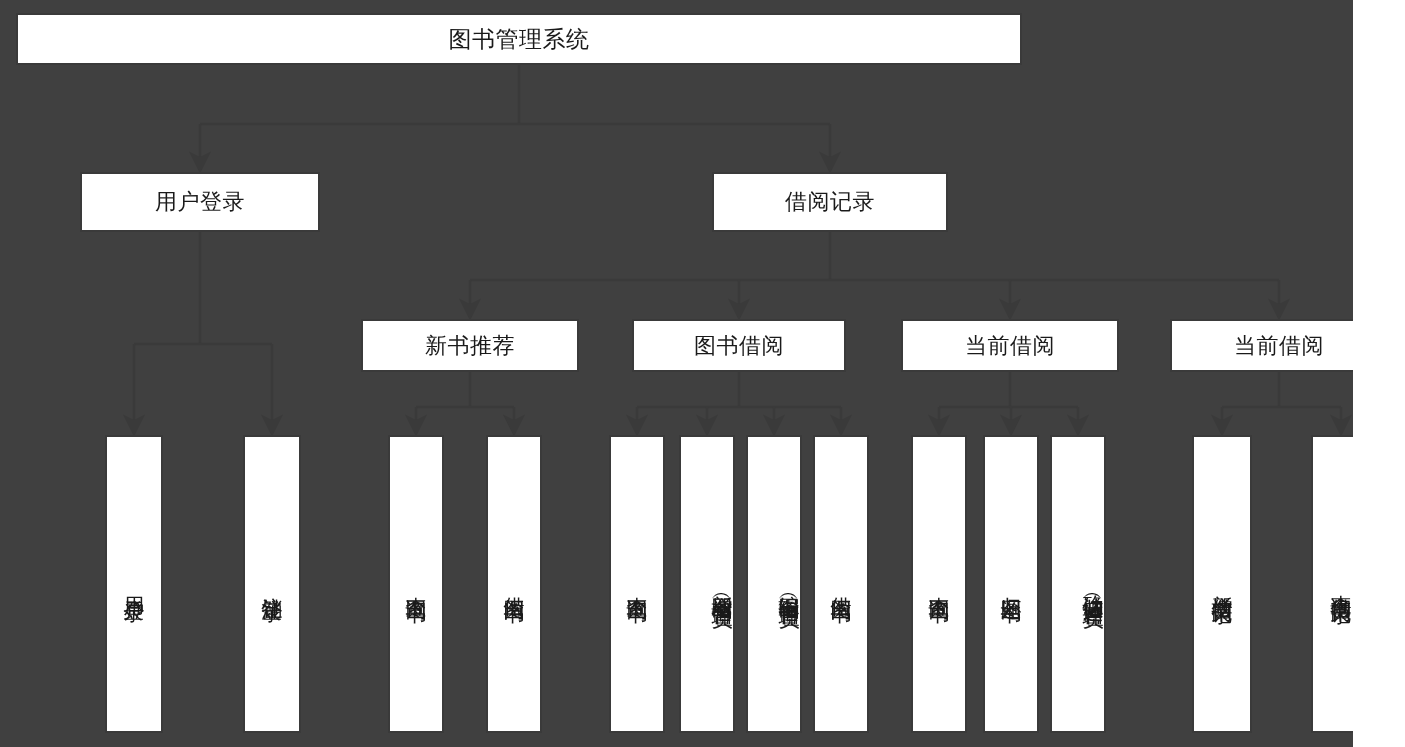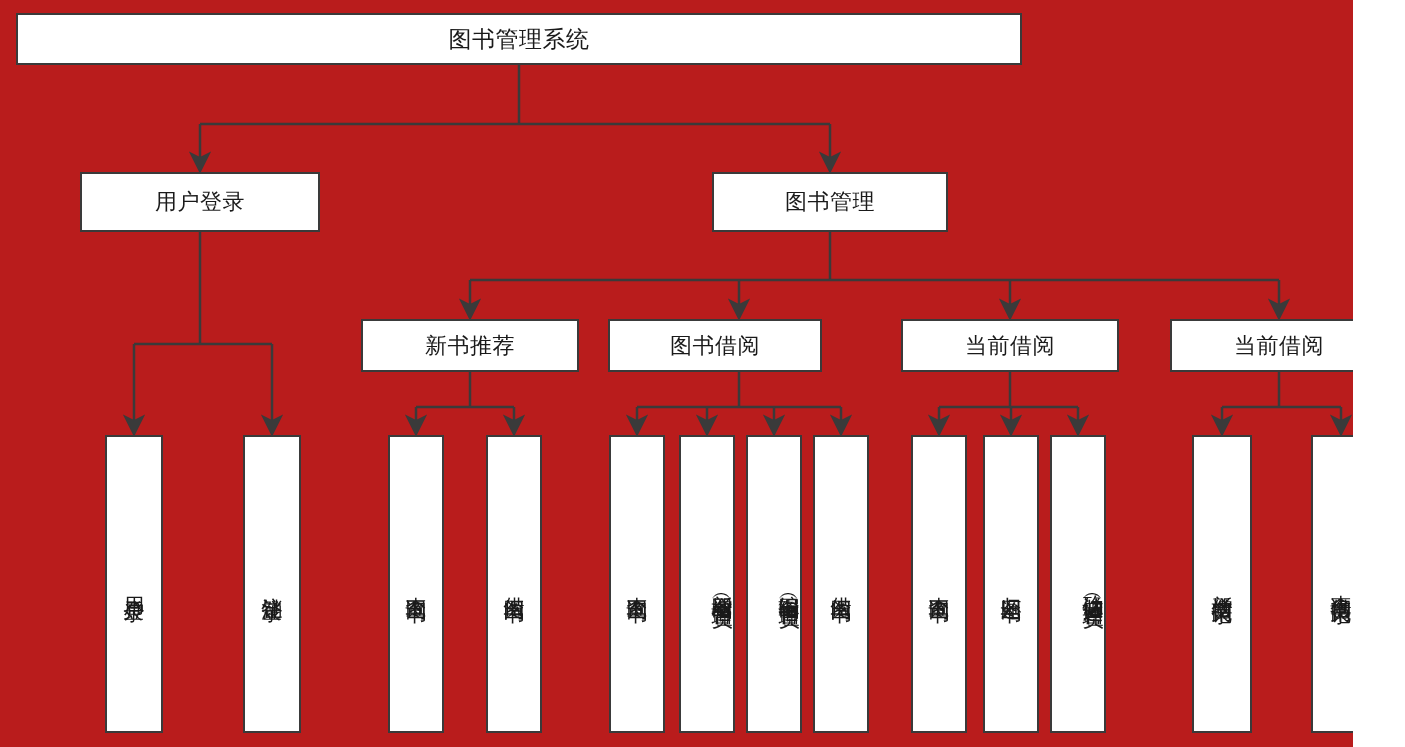--- a/index.html
+++ b/index.html
@@ -7,21 +7,21 @@
     padding: 0;
     background: #ffffff;
   }
   body {
     font-family: "Liberation Sans", "DejaVu Sans", sans-serif;
   }
   #canvas {
     position: relative;
     width: 1353px;
     height: 747px;
-    background: #b91c1c;
+    background: #404040;
     overflow: hidden;
   }
   svg.edges {
     position: absolute;
     left: 0; top: 0;
     width: 1405px;
     height: 747px;
     pointer-events: none;
   }
   .node {
@@ -106,23 +106,23 @@
         <path d="M 1279 372 V 407"></path>
         <path d="M 1222 407 H 1341"></path>
         <path d="M 1222 407 V 433" marker-end="url(#arrow)"></path>
         <path d="M 1341 407 V 433" marker-end="url(#arrow)"></path>
       </g>
   </svg>
 
   <div id="node-layer">
       <div class="node root" style="left: 16px; top: 13px; width: 1006px; height: 52px;">图书管理系统</div>
       <div class="node" style="left: 80px; top: 172px; width: 240px; height: 60px;">用户登录</div>
-      <div class="node" style="left: 712px; top: 172px; width: 236px; height: 60px;">图书管理</div>
+      <div class="node" style="left: 712px; top: 172px; width: 236px; height: 60px;">借阅记录</div>
       <div class="node" style="left: 361px; top: 319px; width: 218px; height: 53px;">新书推荐</div>
-      <div class="node" style="left: 608px; top: 319px; width: 214px; height: 53px;">图书借阅</div>
+      <div class="node" style="left: 632px; top: 319px; width: 214px; height: 53px;">图书借阅</div>
       <div class="node" style="left: 901px; top: 319px; width: 218px; height: 53px; text-align: center;">当前借阅</div>
       <div class="node" style="left: 1170px; top: 319px; width: 218px; height: 53px;">当前借阅</div>
       <div class="node vertical centered" style="left: 105px; top: 435px; width: 58px; height: 298px;">用户登录</div>
       <div class="node vertical centered" style="left: 243px; top: 435px; width: 58px; height: 298px;">注销登录</div>
       <div class="node vertical centered" style="left: 388px; top: 435px; width: 56px; height: 298px;">查询图书</div>
       <div class="node vertical centered" style="left: 486px; top: 435px; width: 56px; height: 298px;">借阅图书</div>
       <div class="node vertical centered" style="left: 609px; top: 435px; width: 56px; height: 298px;">查询图书</div>
       <div class="node vertical" style="left: 679px; top: 435px; width: 56px; height: 298px;">新增图书（管理员）</div>
       <div class="node vertical" style="left: 746px; top: 435px; width: 56px; height: 298px;">编辑图书（管理员）</div>
       <div class="node vertical centered" style="left: 813px; top: 435px; width: 56px; height: 298px;">借阅图书</div>

